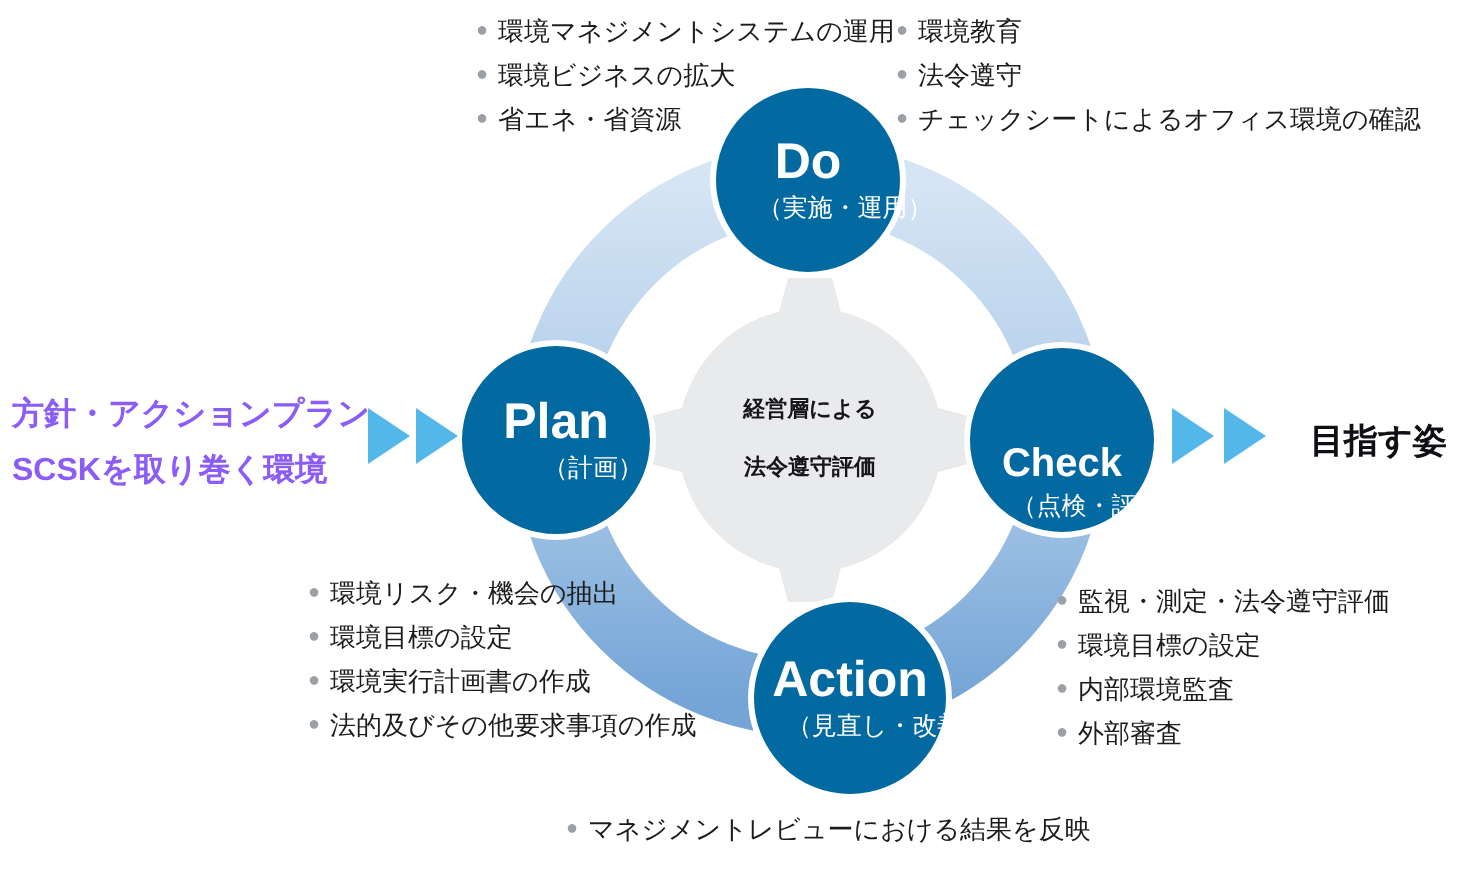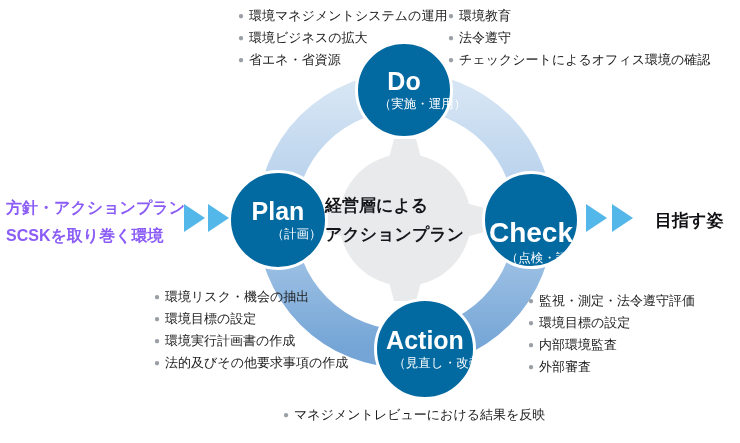--- a/index.html
+++ b/index.html
@@ -27,21 +27,21 @@
   .node .t{font-weight:bold;font-size:25px;line-height:1.05;letter-spacing:0;}
   .node .s{font-size:12.5px;line-height:1.3;white-space:nowrap;margin-top:2px;padding-left:37px;}
   .node-do{left:355px;top:41px;width:98px;height:98px;}
   .node-plan{left:228px;top:170px;width:100px;height:100px;}
   .node-check{left:482px;top:171px;width:98px;height:98px;}
   .node-action{left:355px;top:298px;width:102px;height:102px;margin-left:19px;}
 
   
   .center-label{
     position:absolute;left:325px;top:191px;width:160px;
-    font-weight:bold;font-size:17px;line-height:29px;
+    text-align:center;font-weight:bold;font-size:11px;line-height:29px;
     color:#16161a;
   }
 
   
   .left-label{
     position:absolute;left:6px;top:194px;
     font-weight:bold;font-size:16px;line-height:28px;color:#8b5cf6;
     white-space:nowrap;
   }
   .right-label{
@@ -99,31 +99,31 @@
 
   <div class="node node-do">
     <div class="t">Do</div>
     <div class="s">（実施・運用）</div>
   </div>
   <div class="node node-plan">
     <div class="t">Plan</div>
     <div class="s">（計画）</div>
   </div>
   <div class="node node-check">
-    <div class="t" style="font-size:28px;margin-top:44px;">Check</div>
+    <div class="t" style="font-size:20px;margin-top:44px;">Check</div>
     <div class="s">（点検・評価）</div>
   </div>
   <div class="node node-action">
     <div class="t">Action</div>
     <div class="s">（見直し・改善）</div>
   </div>
 
   <div class="center-label">
     <div>経営層による</div>
-    <div>アクションプラン</div>
+    <div>法令遵守評価</div>
   </div>
 
   <div class="left-label">
     <div>方針・アクションプラン</div>
     <div>SCSKを取り巻く環境</div>
   </div>
   <div class="tri l1"></div>
   <div class="tri l2"></div>
 
   <div class="tri r1"></div>

